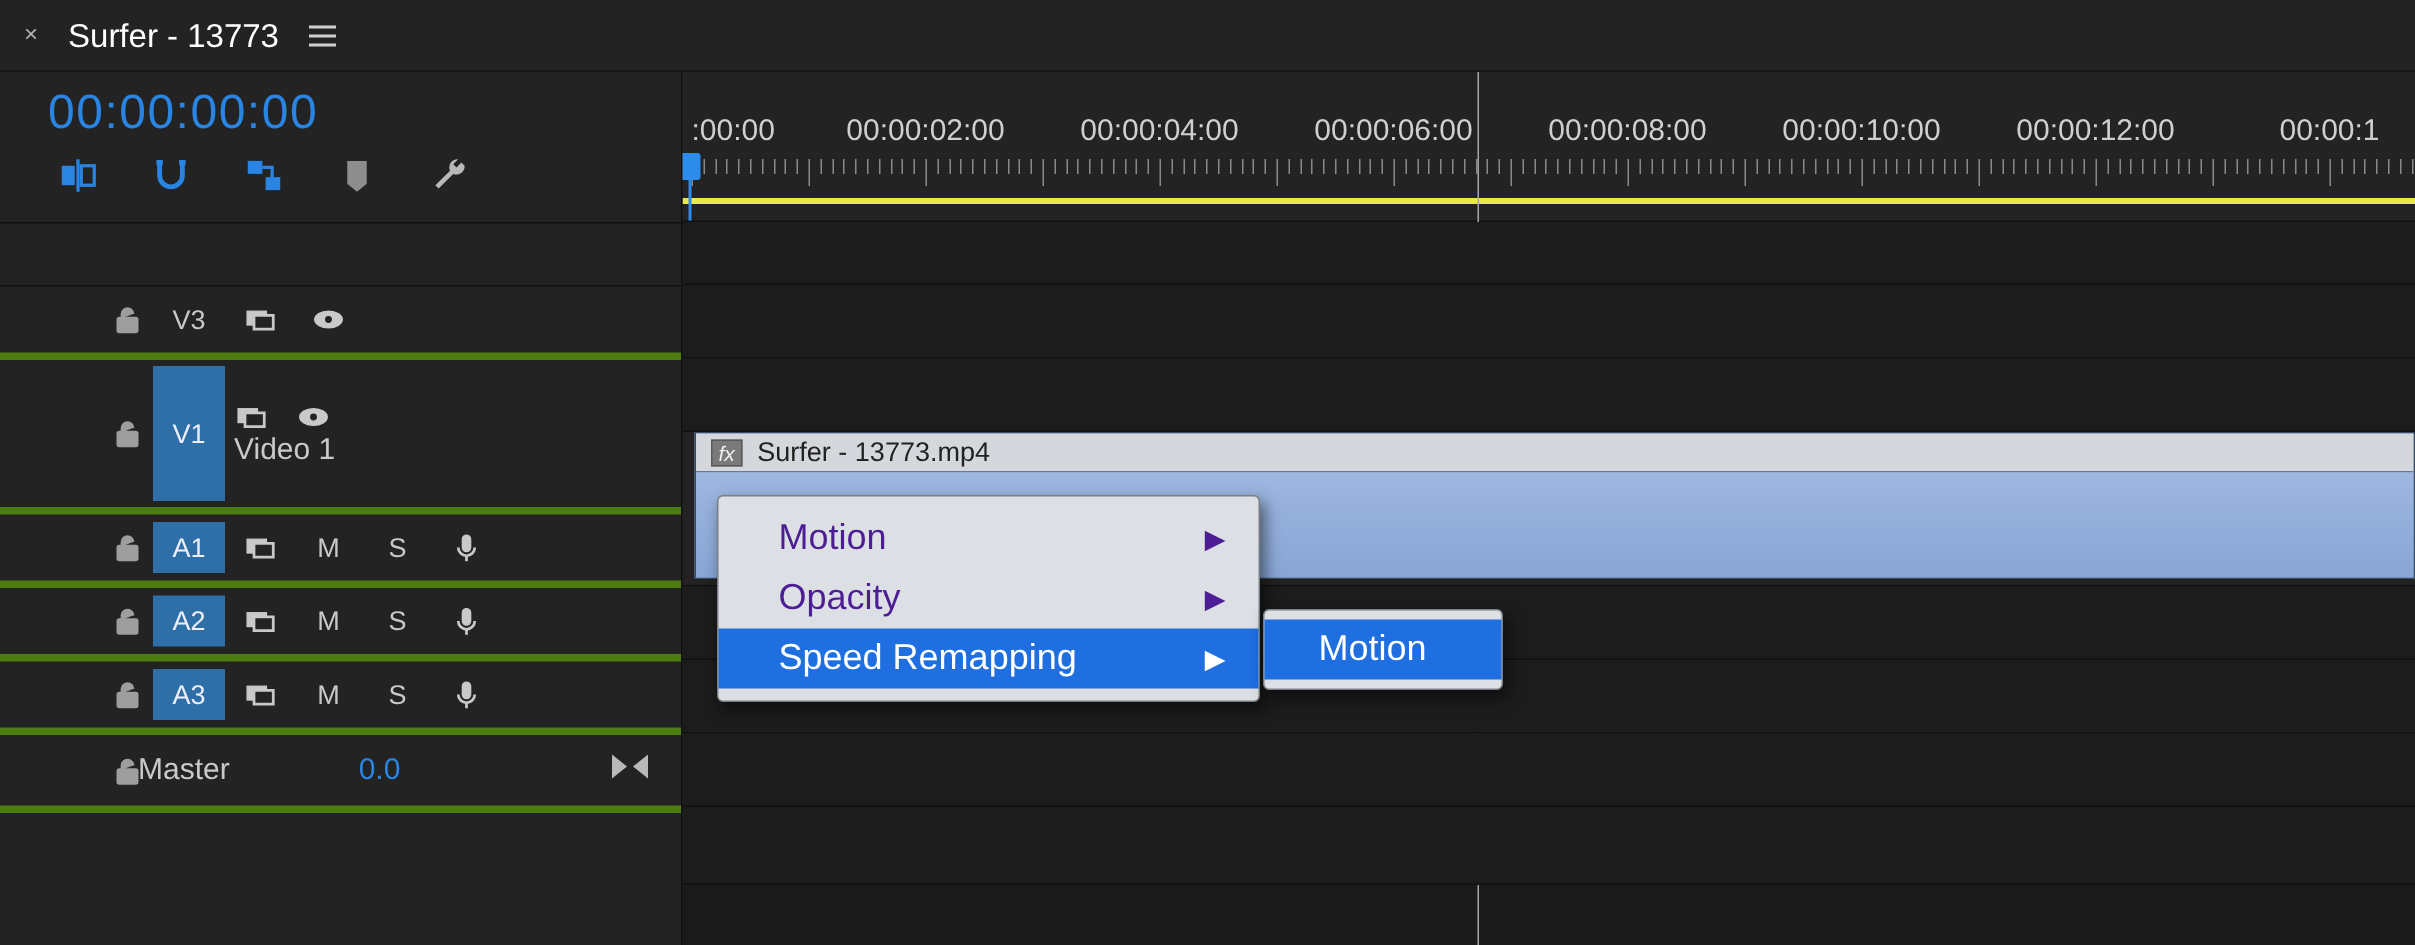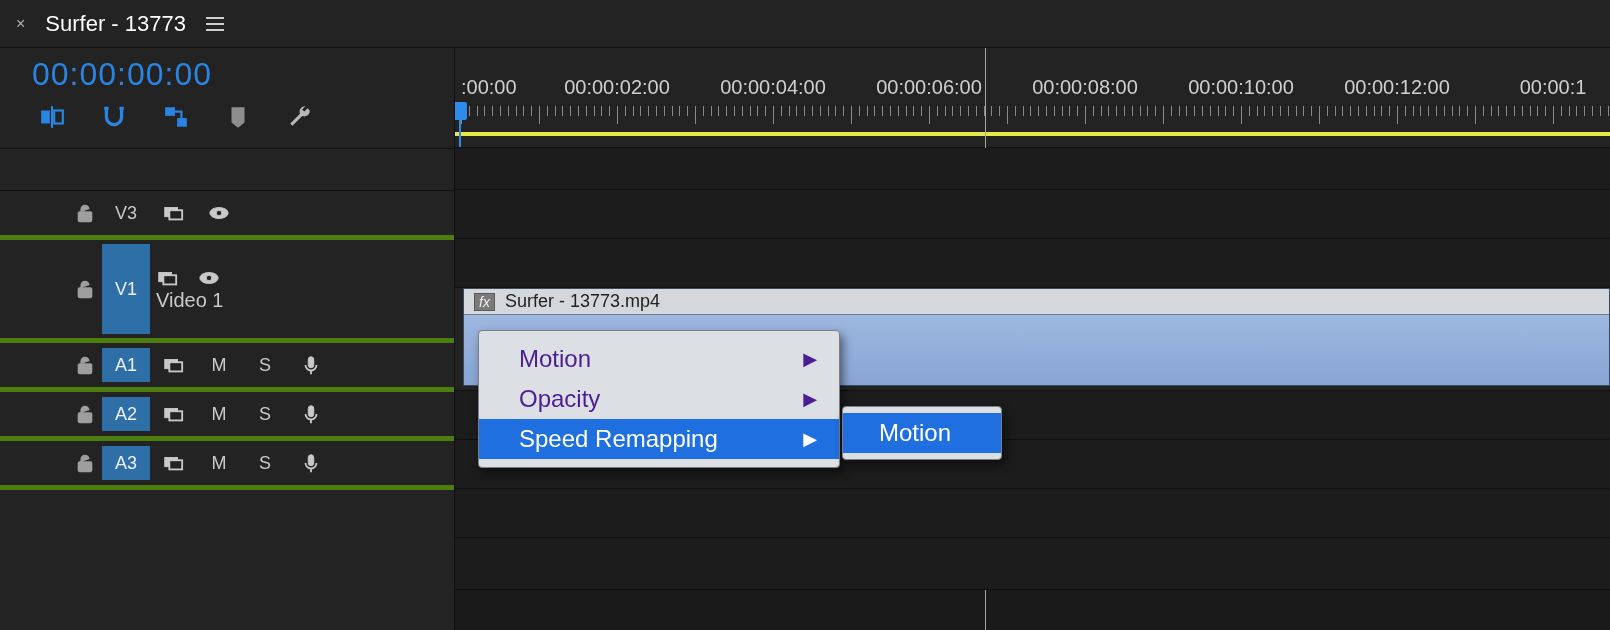--- a/index.html
+++ b/index.html
@@ -288,20 +288,36 @@
         <div class="solo">S</div>
         <div class="mic">
             <svg class="i" viewBox="0 0 24 24" fill="currentColor">
               <rect x="9" y="3" width="6" height="12" rx="3"></rect>
               <path d="M6 12 a6 6 0 0 0 12 0" fill="none" stroke="currentColor" stroke-width="2"></path>
               <line x1="12" y1="18" x2="12" y2="22" stroke="currentColor" stroke-width="2"></line>
             </svg>
           </div>
       </div>
 
+      <div class="track master">
+        <div class="lock">
+            <svg class="i" viewBox="0 0 24 24" fill="none" stroke="currentColor" stroke-width="2">
+              <rect x="5" y="11" width="14" height="10" rx="1"></rect>
+              <path d="M8 11 V8 a4 4 0 0 1 8 0"></path>
+            </svg>
+          </div>
+        <div class="master-lbl">Master</div>
+        <div class="master-val">0.0</div>
+        <div class="bowtie">
+          <svg viewBox="0 0 28 20" fill="currentColor">
+              <path d="M2 2 L12 10 L2 18 Z"></path>
+              <path d="M26 2 L16 10 L26 18 Z"></path>
+            </svg>
+        </div>
+      </div>
     </div>
   </div>
 
   <div class="right">
     <div class="ruler">
       <div class="ruler-labels" id="ruler-labels">
           <span style="left: 6px;">:00:00</span>
           <span style="left: 162px;">00:00:02:00</span>
           <span style="left: 318px;">00:00:04:00</span>
           <span style="left: 474px;">00:00:06:00</span>

